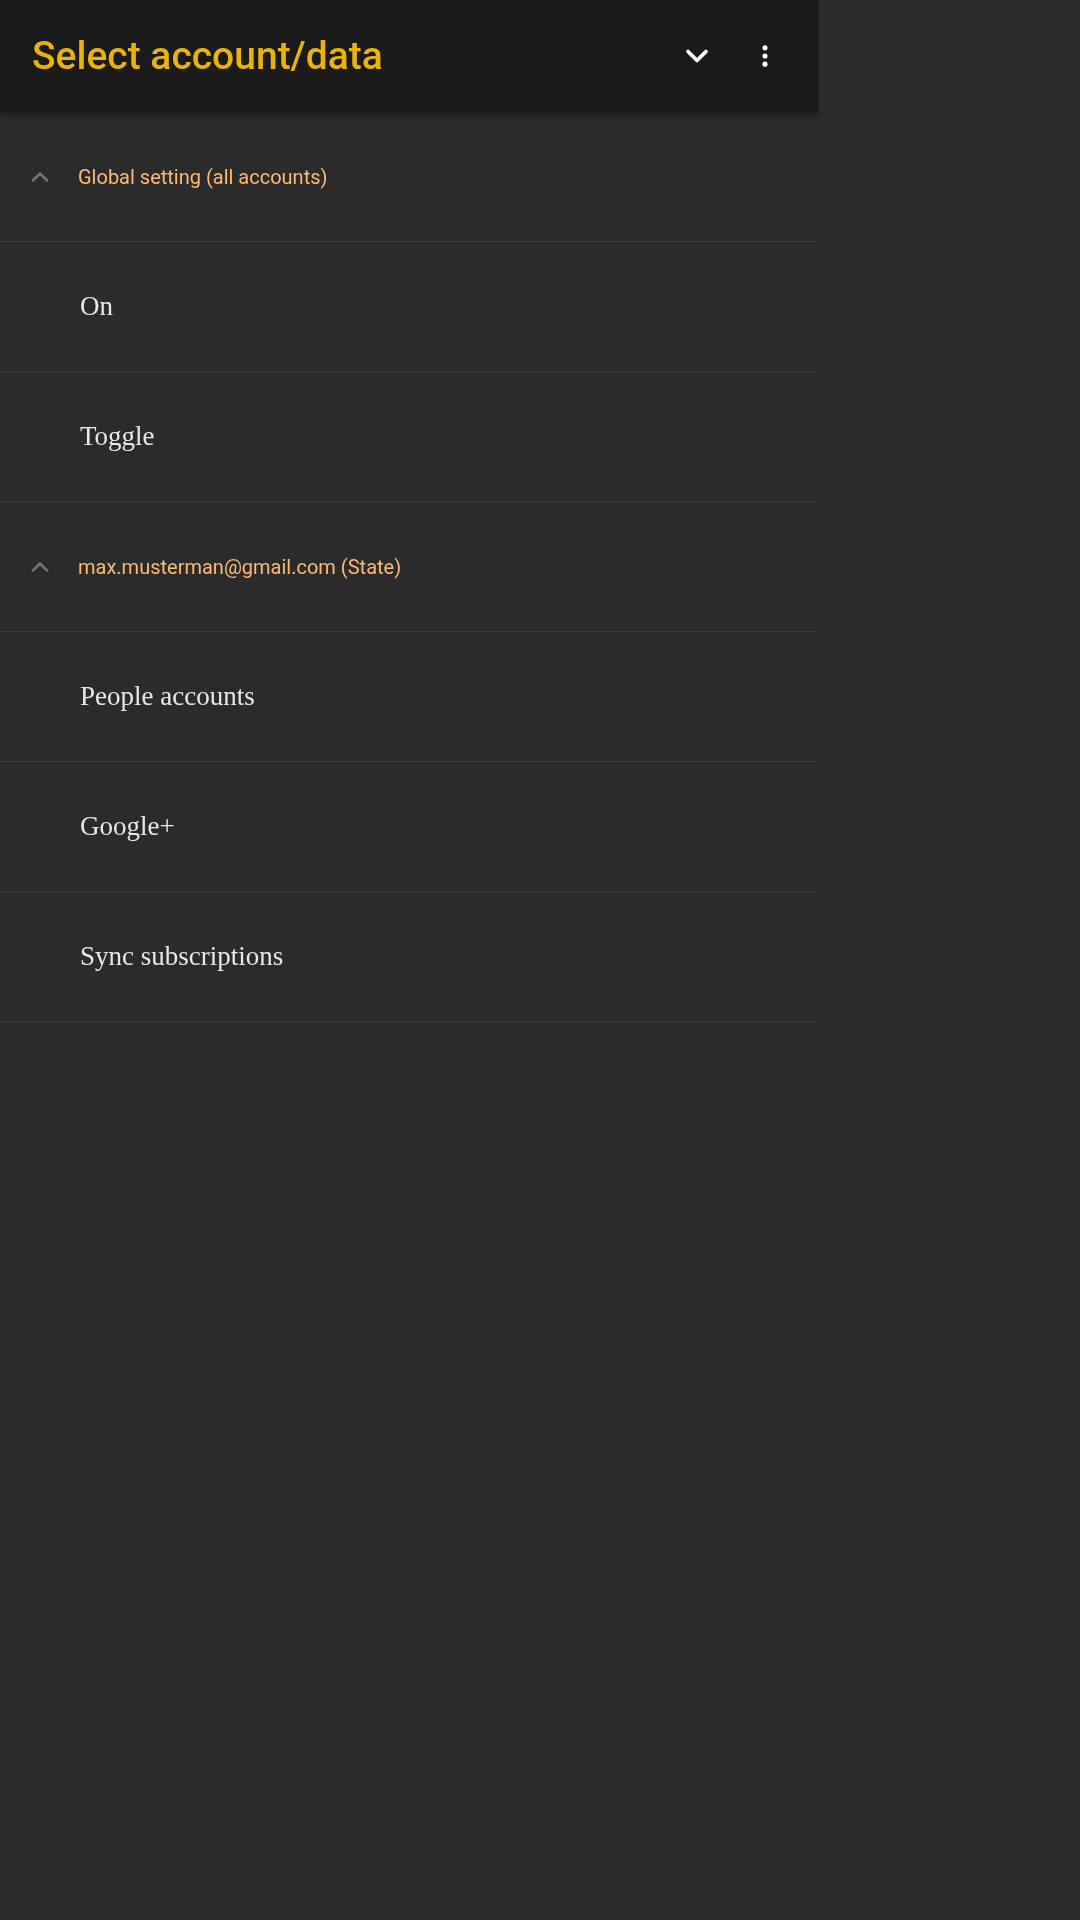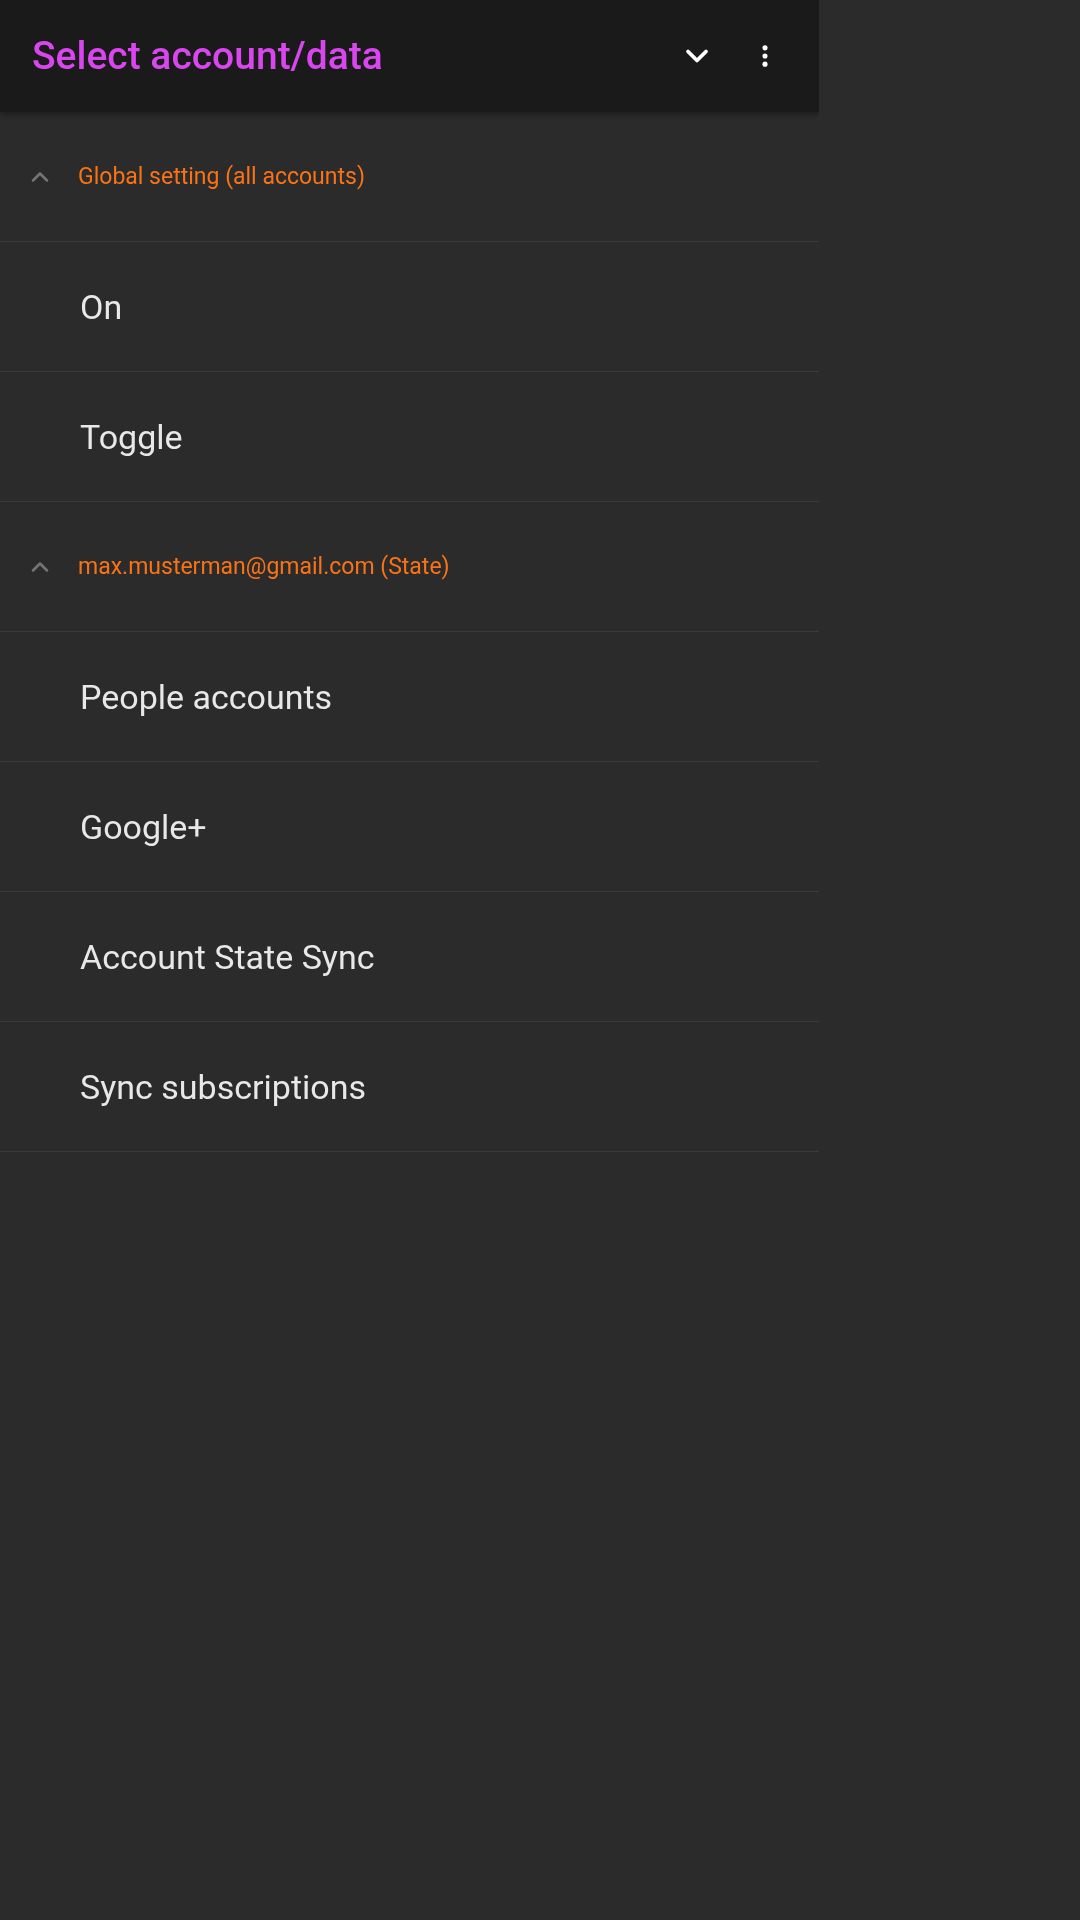--- a/index.html
+++ b/index.html
@@ -20,21 +20,21 @@
       background: #1a1a1a;
       display: flex;
       align-items: center;
       padding: 0 20px 0 32px;
       box-shadow: 0 2px 6px rgba(0,0,0,0.4);
       position: relative;
     }
     .header-title {
       font-size: 39px;
       font-weight: 500;
-      color: #d946ef;
+      color: #eab308;
       flex: 1;
     }
     .header-icon {
       width: 68px;
       height: 68px;
       display: flex;
       align-items: center;
       justify-content: center;
       cursor: pointer;
     }
@@ -53,36 +53,37 @@
     .section-chevron {
       width: 32px;
       height: 32px;
       display: flex;
       align-items: center;
       justify-content: center;
       margin-right: 22px;
       opacity: 0.55;
     }
     .section-title {
-      font-size: 23px;
+      font-size: 20px;
       font-weight: 400;
-      color: #f97316;
+      color: #fdba74;
     }
     .list-item {
       height: 130px;
       display: flex;
       align-items: center;
       padding-left: 80px;
       border-bottom: 1px solid #3a3a3a;
       cursor: pointer;
     }
     .list-item-label {
-      font-size: 34px;
+      font-size: 27px;
       font-weight: 400;
       color: #e8e8e8;
+      font-family: Liberation Serif, serif;
     }
     svg { display: block; }
   </style>
 </head>
 <body>
 
 <div class="header">
   <div class="header-title">Select account/data</div>
   <div class="header-icon">
     <svg width="36" height="36" viewBox="0 0 24 24" fill="none">
@@ -125,19 +126,16 @@
     <span class="section-title">max.musterman@gmail.com (State)</span>
   </div>
 
   <div class="list-item">
     <span class="list-item-label">People accounts</span>
   </div>
   <div class="list-item">
     <span class="list-item-label">Google+</span>
   </div>
   <div class="list-item">
-    <span class="list-item-label">Account State Sync</span>
-  </div>
-  <div class="list-item">
     <span class="list-item-label">Sync subscriptions</span>
   </div>
 
 </div>
 
 </body></html>

